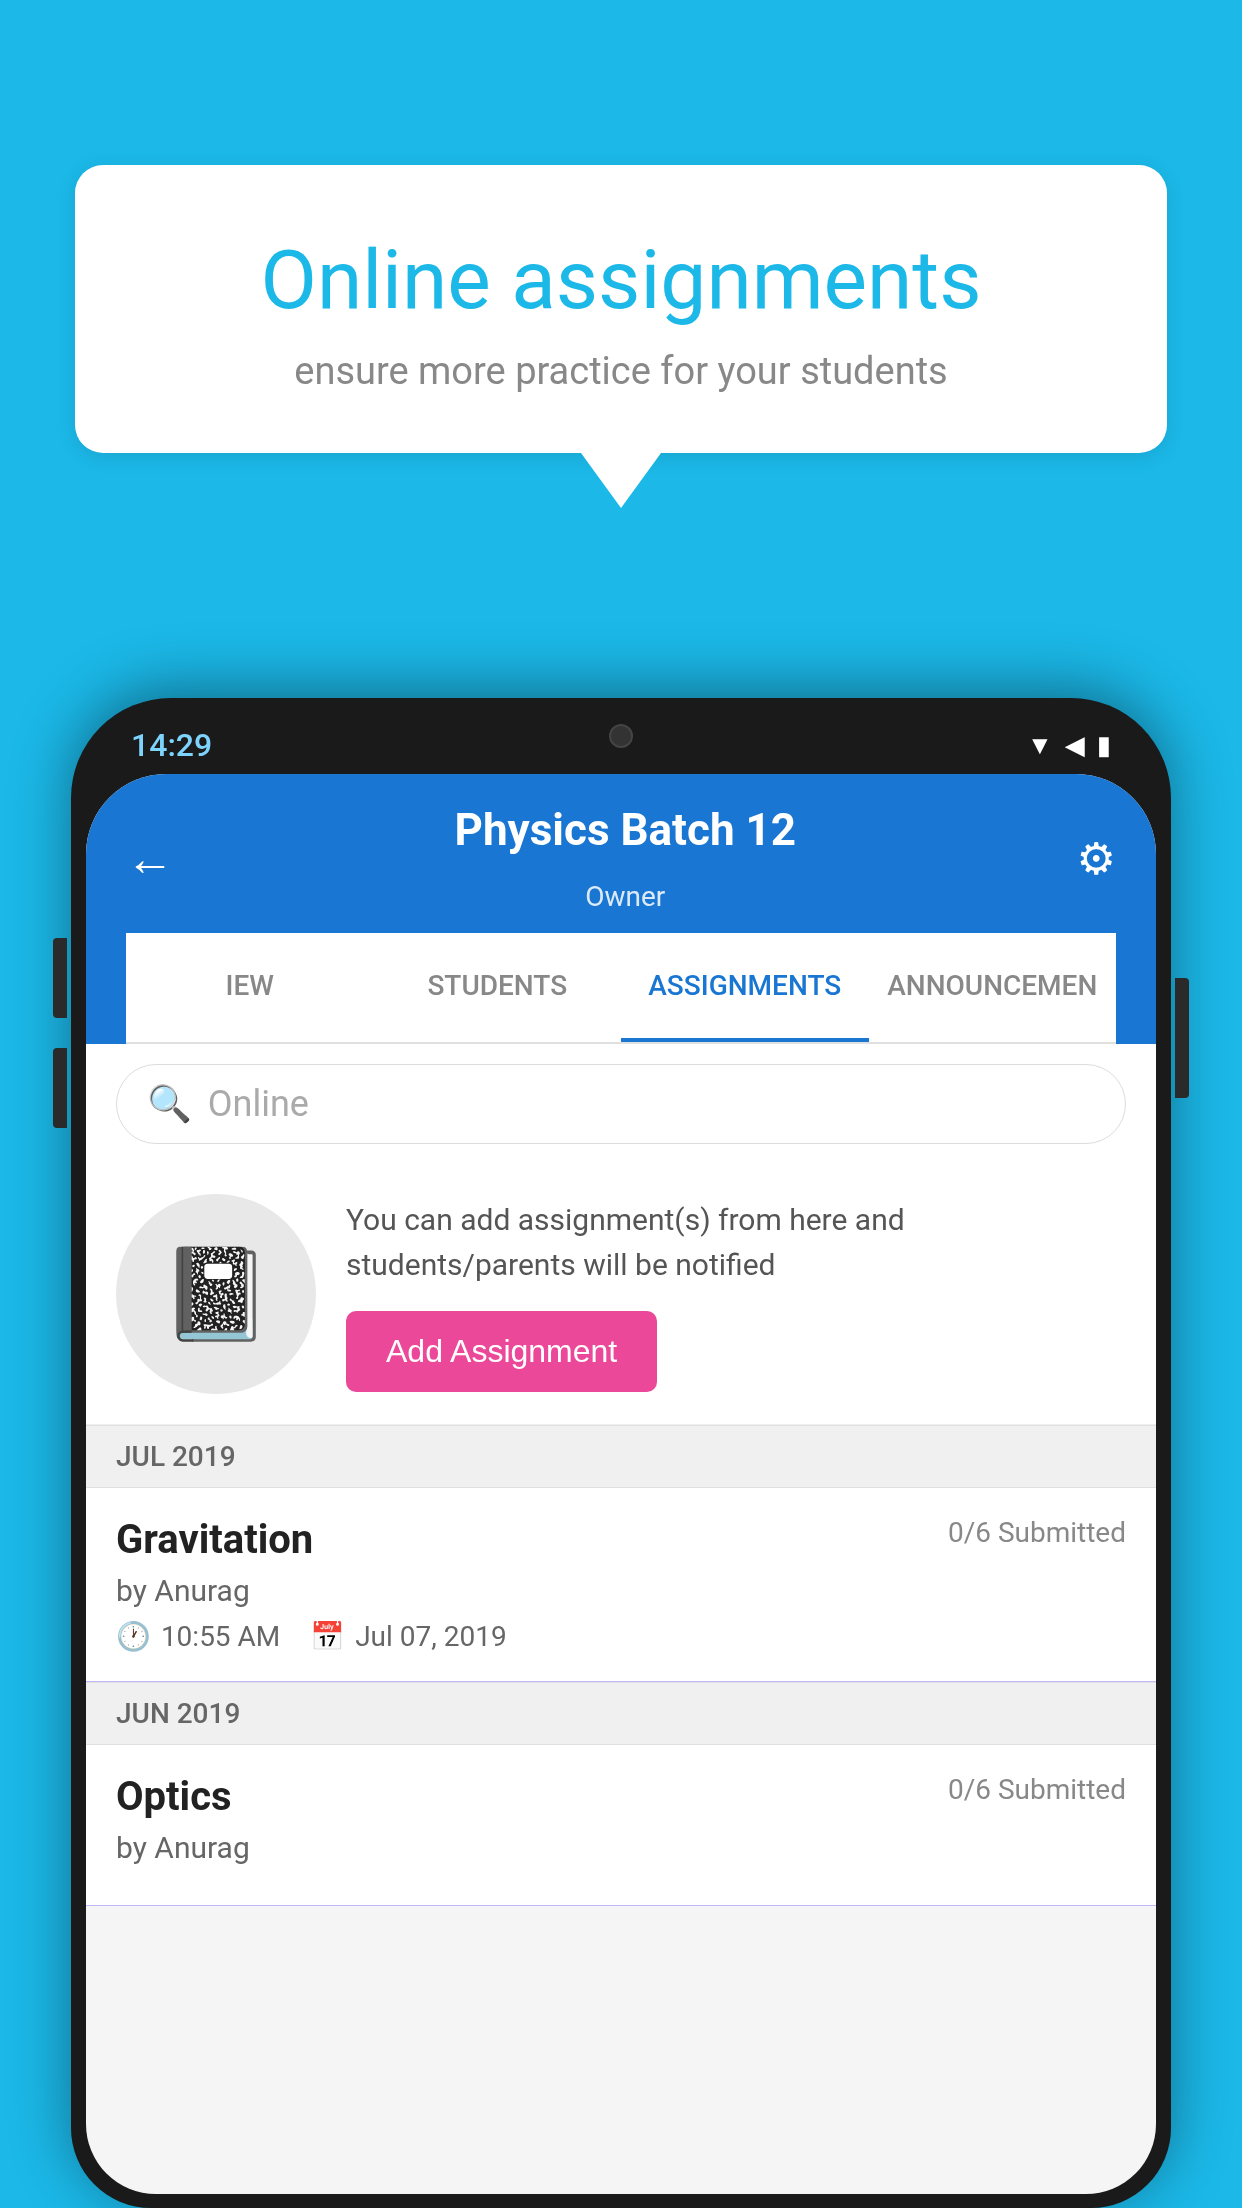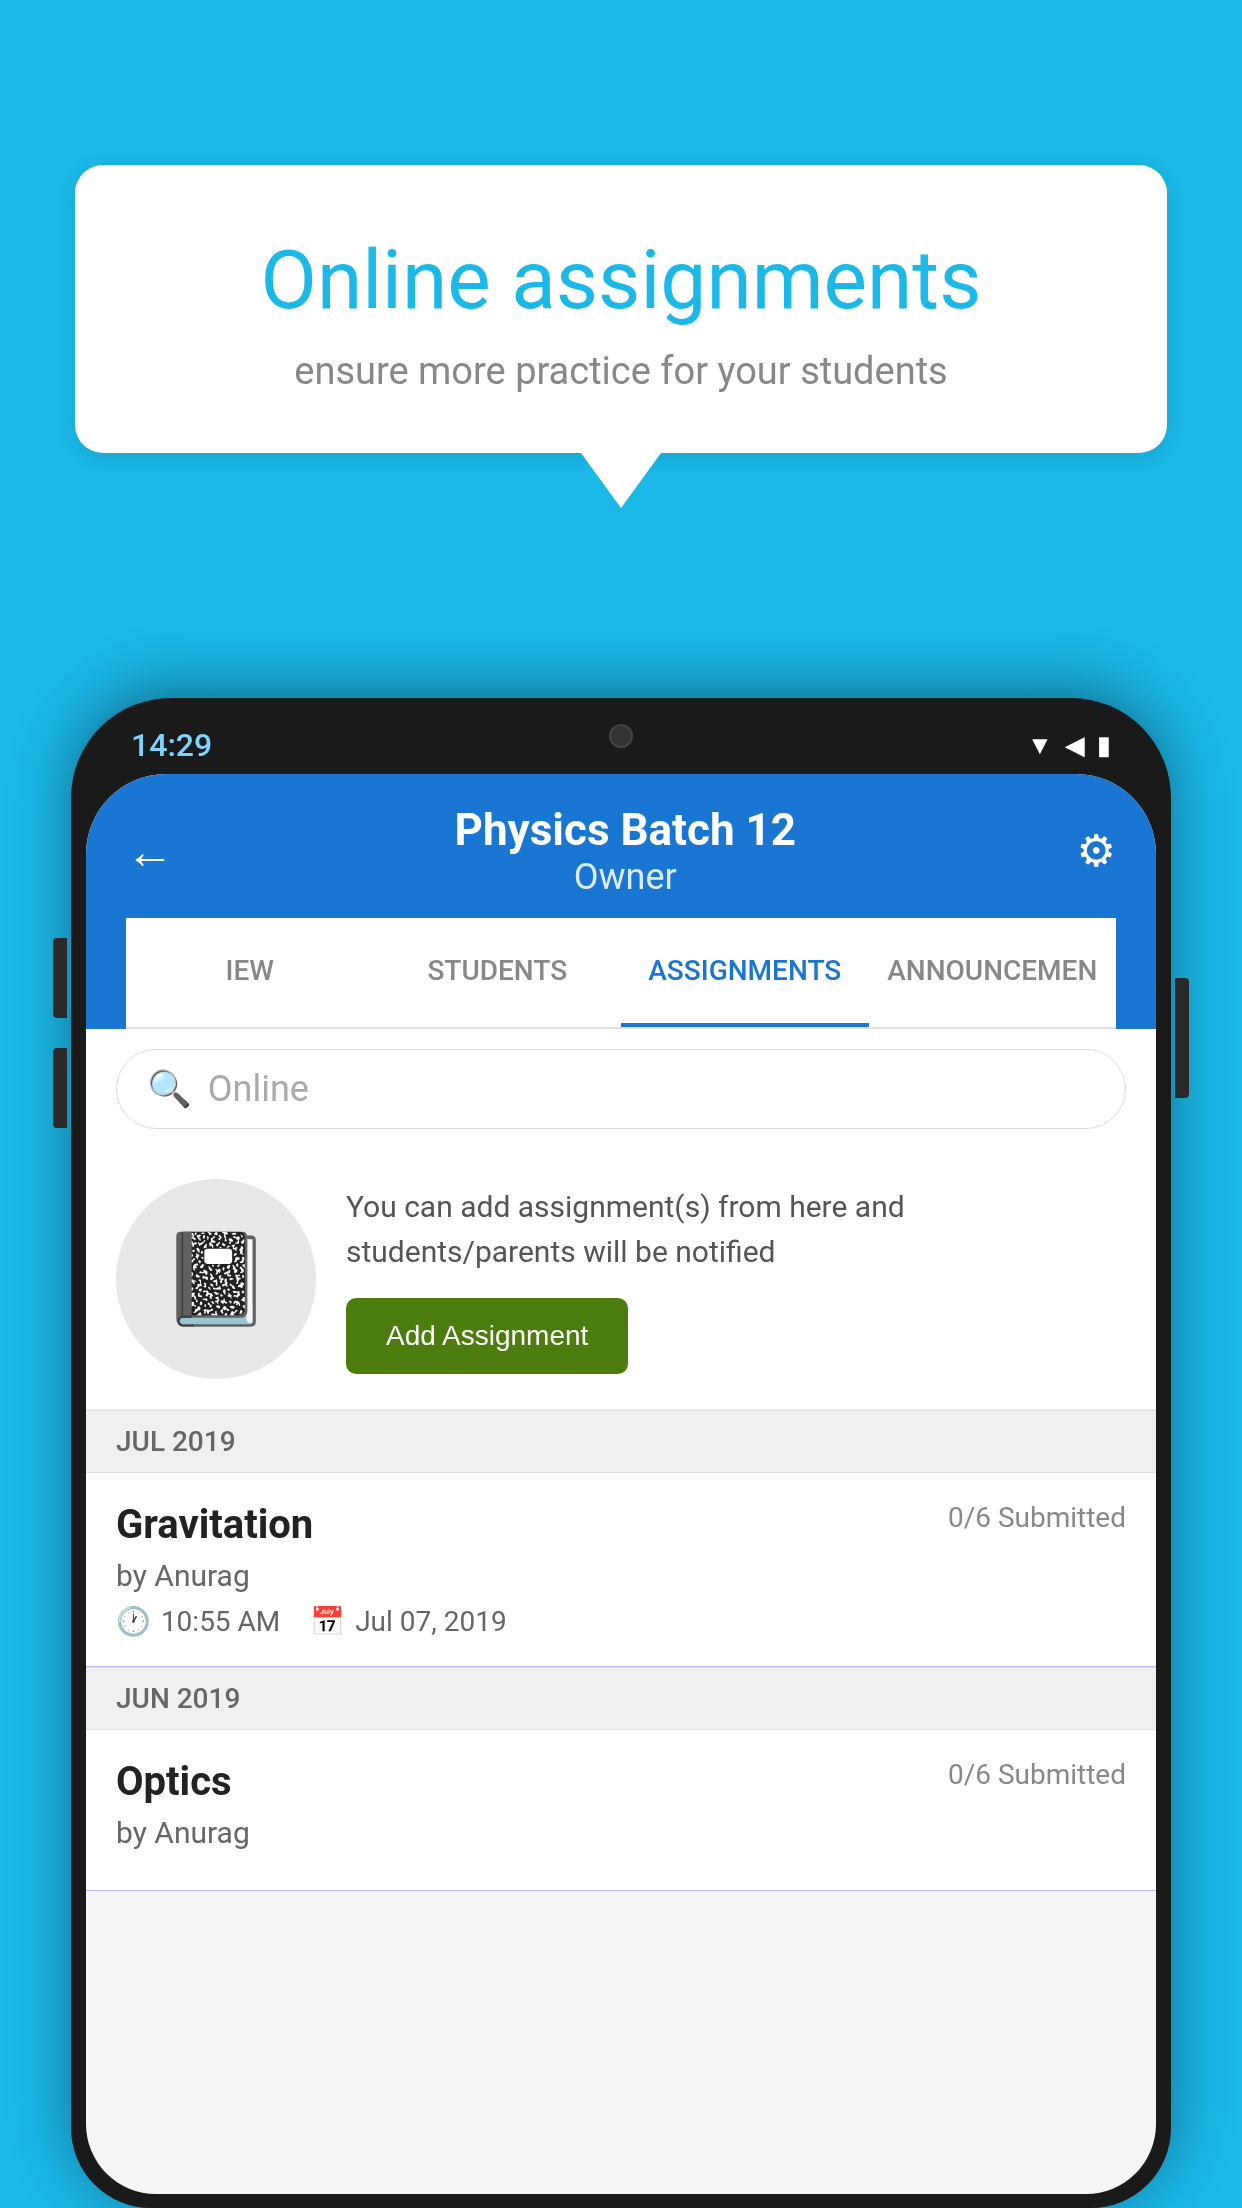--- a/index.html
+++ b/index.html
@@ -157,21 +157,22 @@
     }
 
     .header-title {
       color: white;
       font-size: 44px;
       font-weight: 700;
     }
 
     .header-subtitle {
       color: rgba(255,255,255,0.85);
-      font-size: 36px;
+      font-size: 28px;
+      margin-top: 24px;
     }
 
     .header-settings-btn {
       color: white;
       font-size: 44px;
       cursor: pointer;
     }
 
     
     .tabs-bar {
@@ -257,26 +258,26 @@
     }
 
     .promo-description {
       color: #555;
       font-size: 30px;
       line-height: 1.5;
       margin-bottom: 24px;
     }
 
     .add-assignment-btn {
-      background: #4d7c0f;
+      background: #ec4899;
       color: white;
       border: none;
       border-radius: 10px;
       padding: 22px 40px;
-      font-size: 28px;
+      font-size: 32px;
       font-weight: 500;
       cursor: pointer;
     }
 
     
     .month-separator {
       background: #f0f0f0;
       padding: 14px 30px;
       font-size: 28px;
       color: #666;

